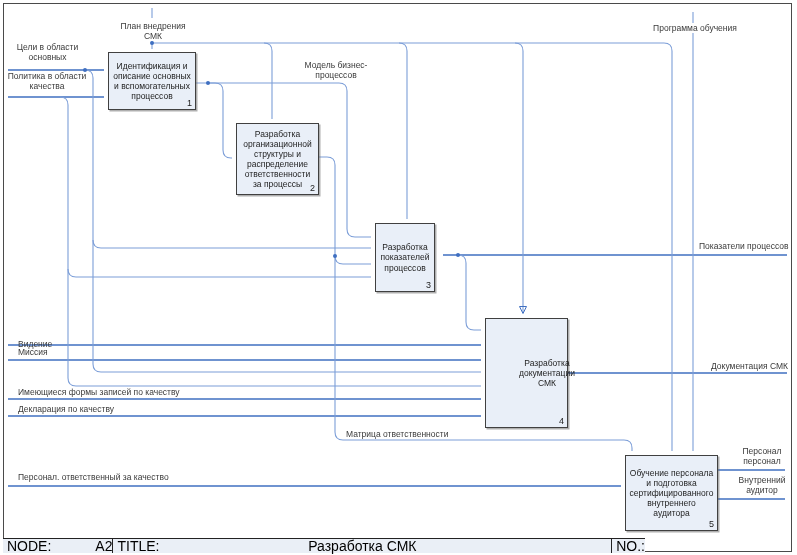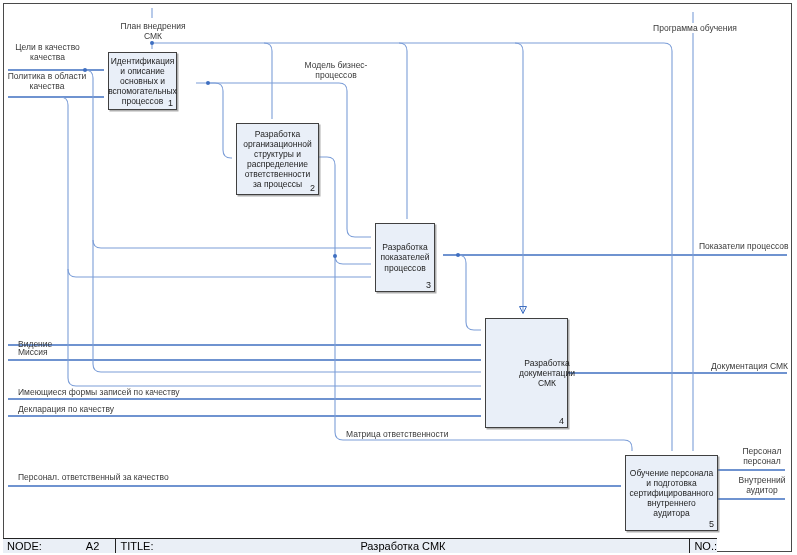--- a/index.html
+++ b/index.html
@@ -12,23 +12,23 @@
   .lbl{position:absolute;font-size:8.5px;line-height:1.2;color:#3a3a3a;white-space:nowrap;}
   .lbl.c{text-align:center;white-space:normal;}
   .lbl.bg{background:#fff;padding:0 1px;}
   .box{position:absolute;background:#e9eff8;border:1px solid #404040;
        box-shadow:1.5px 1.5px 0 rgba(110,110,110,.55);
        display:flex;align-items:center;justify-content:center;text-align:center;
        font-size:8.5px;line-height:1.18;color:#1d1d1d;padding:2px 3px;box-sizing:border-box;}
   .box .num{position:absolute;right:3px;bottom:0;font-size:9px;color:#1d1d1d;}
   #frame{position:absolute;left:3px;top:3px;width:789px;height:549px;
          border:1px solid #4a4a4a;box-sizing:border-box;}
-  #footer{position:absolute;left:3px;top:538px;width:714px;height:14px;
+  #footer{position:absolute;left:3px;top:538px;width:642px;height:14px;
           border-top:1px solid #222;background:#eaeff6;display:flex;
-          font-size:11px;color:#000;box-sizing:content-box;}
+          font-size:14px;color:#000;box-sizing:content-box;}
   .fsec{position:relative;height:100%;display:flex;align-items:center;box-sizing:border-box;}
   #fnode{width:119px;border-right:1px solid #222;}
   #ftitle{width:602px;border-right:1px solid #222;}
   #fno{flex:1;}
   #fnode .v{margin-left:44px;}
   #ftitle .cv{position:absolute;left:0;right:0;text-align:center;}
   .fl{margin-left:4px;}
 </style>
 </head>
 <body>
@@ -77,21 +77,21 @@
     <path class="t" d="M335,256 q0,8 8,8 H371" marker-end="url(#ah)"></path>
     <path class="t" d="M458,255 q8,0 8,8 V322 q0,8 8,8 H481" marker-end="url(#ah)"></path>
 
     <circle cx="152" cy="43" r="2" fill="#3f6fc1"></circle>
     <circle cx="85" cy="70" r="2" fill="#3f6fc1"></circle>
     <circle cx="208" cy="83" r="2" fill="#3f6fc1"></circle>
     <circle cx="335" cy="256" r="2" fill="#3f6fc1"></circle>
     <circle cx="458" cy="255" r="2" fill="#3f6fc1"></circle>
   </svg>
 
-  <div class="box" style="left:108px;top:52px;width:69px;height:58px;">
+  <div class="box" style="left:108px;top:52px;width:88px;height:58px;">
     <span>Идентификация и описание основных и вспомогательных процессов</span>
     <span class="num">1</span>
   </div>
   <div class="box" style="left:236px;top:123px;width:83px;height:72px;">
     <span>Разработка организационной структуры и распределение ответственности за процессы</span>
     <span class="num">2</span>
   </div>
   <div class="box" style="left:375px;top:223px;width:60px;height:69px;">
     <span>Разработка показателей процессов</span>
     <span class="num">3</span>
@@ -100,21 +100,21 @@
     <span>Разработка документации СМК</span>
     <span class="num">4</span>
   </div>
   <div class="box" style="left:625px;top:455px;width:93px;height:76px;">
     <span>Обучение персонала и подготовка сертифицированного внутреннего аудитора</span>
     <span class="num">5</span>
   </div>
 
   <div class="lbl c bg" style="left:110px;top:21px;width:84px;">План внедрения СМК</div>
   <div class="lbl c bg" style="left:651px;top:23px;width:86px;">Программа обучения</div>
-  <div class="lbl c" style="left:9px;top:42px;width:77px;">Цели в качество качества</div>
+  <div class="lbl c" style="left:9px;top:42px;width:77px;">Цели в области основных</div>
   <div class="lbl c" style="left:6px;top:71px;width:82px;">Политика в области качества</div>
   <div class="lbl" style="left:18px;top:339px;">Видение</div>
   <div class="lbl" style="left:18px;top:347px;">Миссия</div>
   <div class="lbl" style="left:18px;top:387px;">Имеющиеся формы записей по качеству</div>
   <div class="lbl" style="left:18px;top:404px;">Декларация по качеству</div>
   <div class="lbl" style="left:18px;top:472px;">Персонал. ответственный за качество</div>
   <div class="lbl c" style="left:301px;top:60px;width:70px;">Модель бизнес-процессов</div>
   <div class="lbl" style="left:338px;top:429px;padding-left:8px;">Матрица ответственности</div>
   <div class="lbl" style="left:699px;top:241px;">Показатели процессов</div>
   <div class="lbl" style="left:711px;top:361px;">Документация СМК</div>

